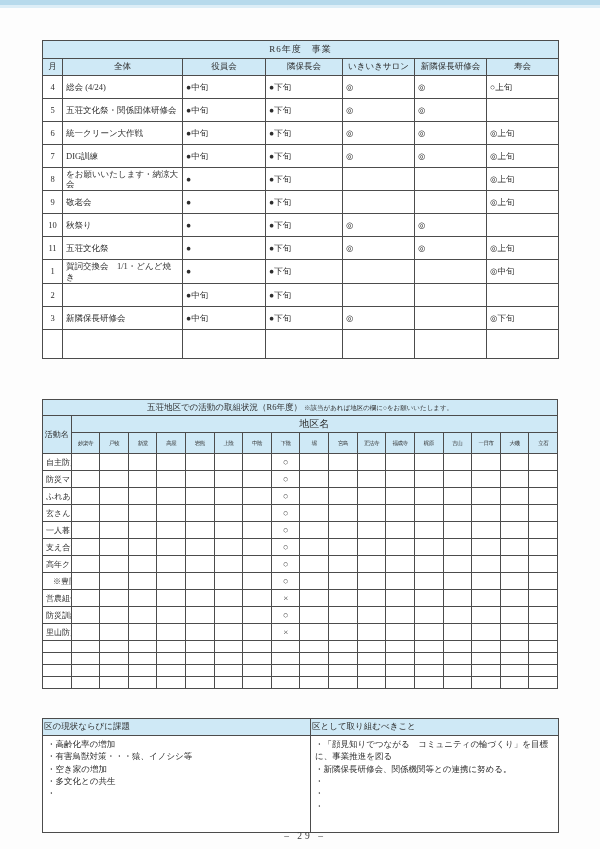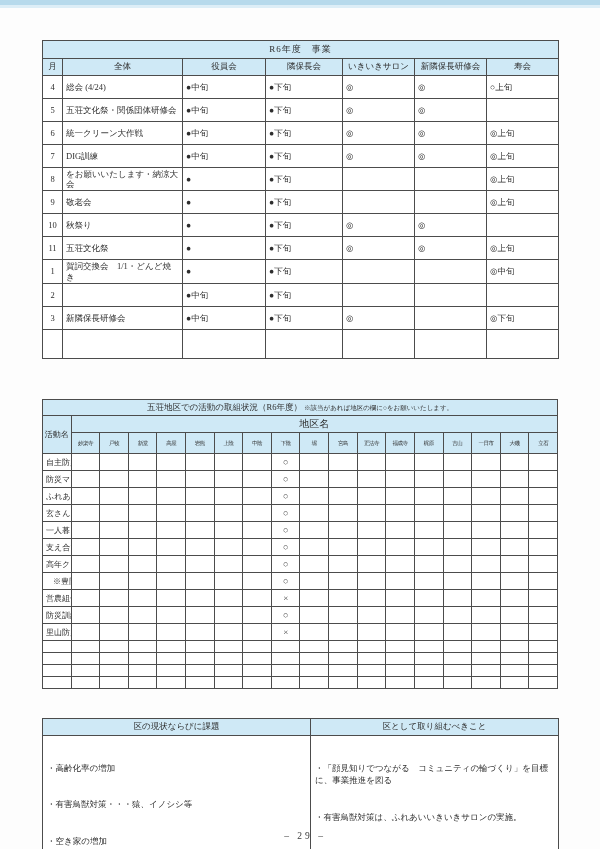--- a/index.html
+++ b/index.html
@@ -35,24 +35,24 @@
   .t2 .dname{height:20px;font-size:5.5px;letter-spacing:-0.5px;text-align:center;padding:0;white-space:nowrap;}
   .t2 td{height:16px;padding:0;}
   .t2 td.lab{text-align:left;padding:0 3px;white-space:nowrap;}
   .t2 td.mk{text-align:center;font-size:9px;color:#444;}
   .t2 tr.sub td{border-top:1px dashed #888;}
   .t2 tr.sub td.lab{padding-left:10px;}
   .t2 tr.blank td{height:11px;}
 
   
   .t3{left:42px;top:718px;width:516px;font-size:8.5px;}
-  .t3 th{height:14px;background:#cfe9f6;font-weight:normal;text-align:center;font-size:8.5px;}
+  .t3 th{height:14px;background:#cfe9f6;font-weight:normal;text-align:left;font-size:8.5px;}
   .t3 td{height:92px;vertical-align:top;padding:2px 4px;}
   .t3 ul{margin:0;padding:0;list-style:none;}
-  .t3 li{font-size:8.5px;line-height:1.45;margin-top:24px;}
+  .t3 li{font-size:8.5px;line-height:1.45;}
 
   .pagenum{position:absolute;top:831px;left:5px;width:600px;text-align:center;font-size:9.5px;letter-spacing:3px;color:#3a3a3a;}
 </style>
 </head>
 <body>
 
 <div>
   <div class="scan-band"></div>
   <div class="scan-band2"></div>
 
@@ -546,21 +546,21 @@
               <li>・高齢化率の増加</li>
               <li>・有害鳥獣対策・・・猿、イノシシ等</li>
               <li>・空き家の増加</li>
               <li>・多文化との共生</li>
               <li>・</li>
             </ul>
           </td>
         <td>
             <ul id="t3right">
               <li>・「顔見知りでつながる　コミュニティの輪づくり」を目標に、事業推進を図る</li>
-              <li>・有害鳥獣対策は、ふれあいいきいきサロンの実施。</li>
+              <li>・新隣保長研修会、関係機関等との連携に努める。</li>
               <li>・</li>
               <li>・</li>
               <li>・</li>
             </ul>
           </td>
       </tr>
     </tbody>
   </table>
 
   <div class="pagenum">– 29 –</div>

